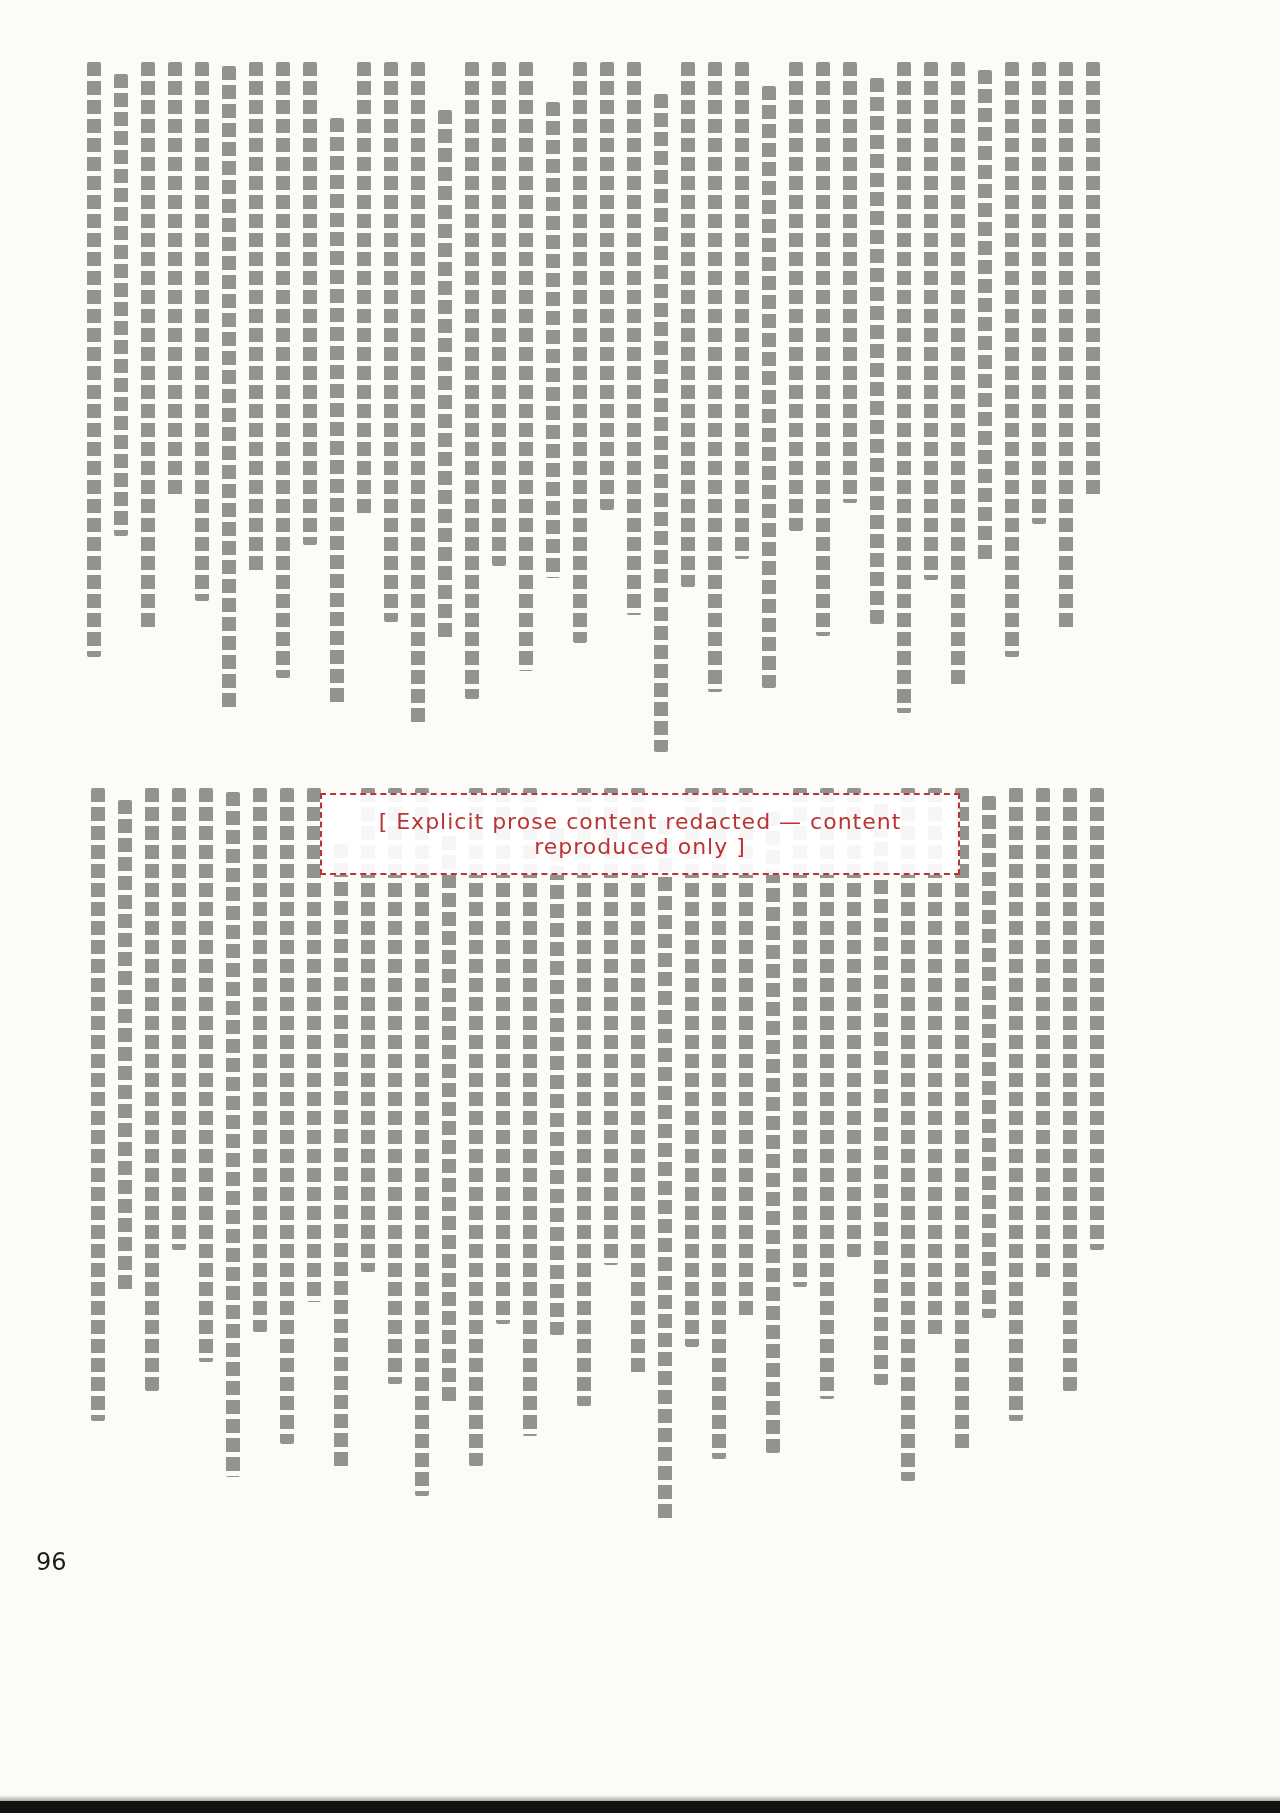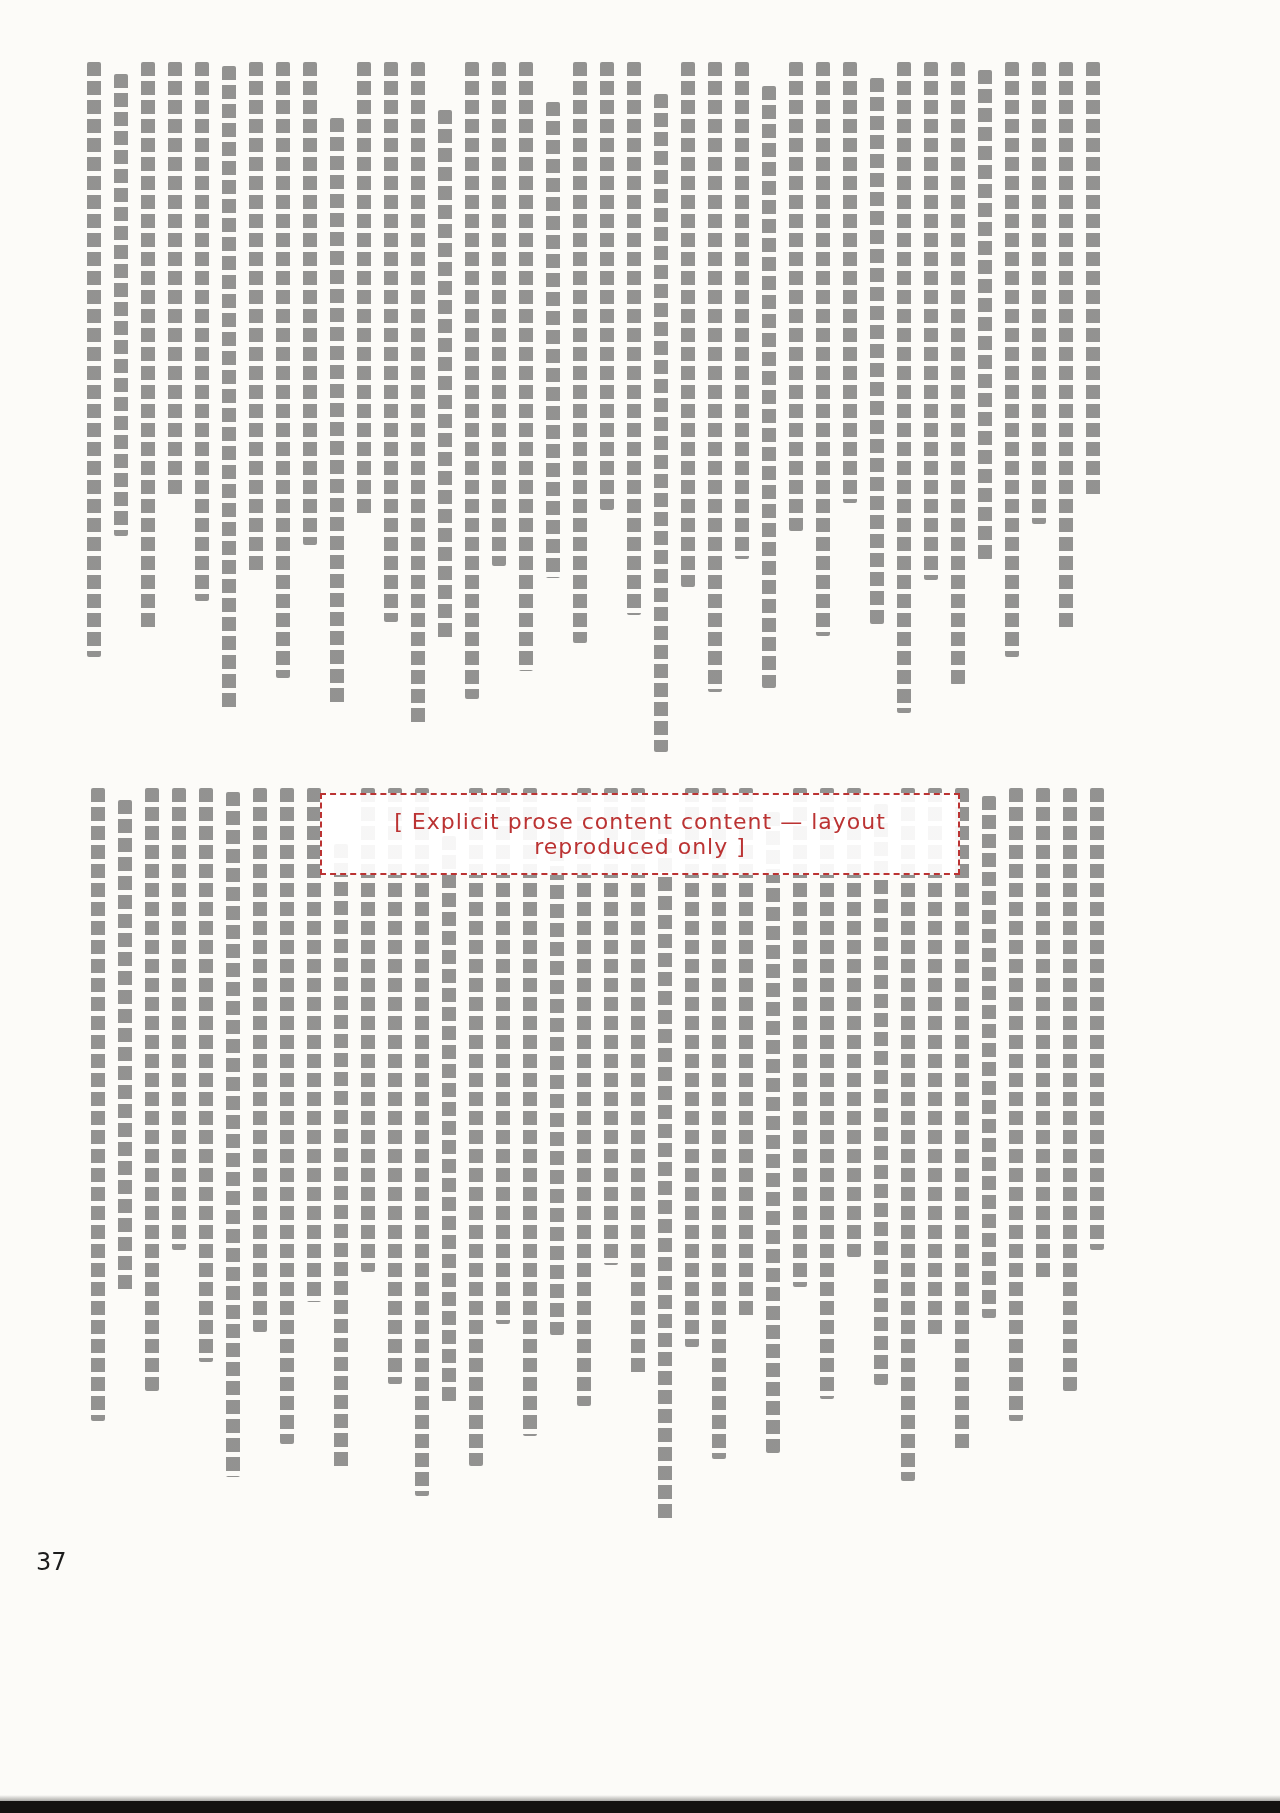--- a/index.html
+++ b/index.html
@@ -152,19 +152,19 @@
       <div class="col" style="margin-top: 0px; height: 88%;"></div>
       <div class="col" style="margin-top: 0px; height: 73%;"></div>
       <div class="col" style="margin-top: 4px; height: 92%;"></div>
       <div class="col" style="margin-top: 0px; height: 77%;"></div>
       <div class="col" style="margin-top: 0px; height: 62%;"></div>
       <div class="col" style="margin-top: 0px; height: 81%;"></div>
       <div class="col" style="margin-top: 12px; height: 66%;"></div>
       <div class="col" style="margin-top: 0px; height: 85%;"></div>
     </div>
 
-  <div class="redaction-banner">[ Explicit prose content content — layout reproduced only ]</div>
+  <div class="redaction-banner">[ Explicit prose content redacted — content reproduced only ]</div>
 
-  <div class="page-number">37</div>
+  <div class="page-number">96</div>
 
   <div class="bottom-scan-shadow"></div>
   <div class="bottom-scan-edge"></div>
 </div>
 
 </body></html>

